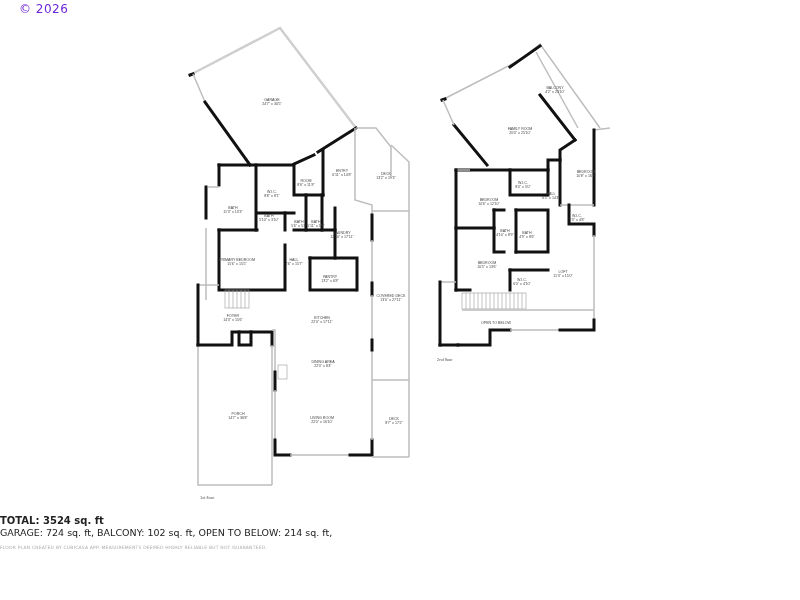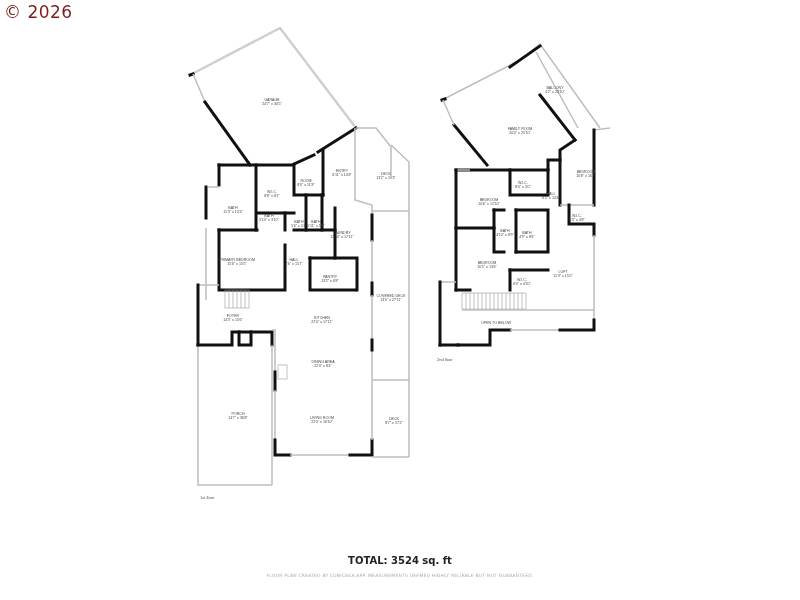--- a/index.html
+++ b/index.html
@@ -1,26 +1,26 @@
 <!DOCTYPE html>
 <html><head>
 <meta charset="utf-8">
 <style>
   html,body{margin:0;padding:0;}
   body{width:800px;height:600px;background:#ffffff;position:relative;overflow:hidden;font-family:"Liberation Sans",sans-serif;}
-  .copyright{position:absolute;left:4px;top:2px;font-size:17px;color:#7f1d1d;font-family:"DejaVu Sans",sans-serif;letter-spacing:0.5px;}
+  .copyright{position:absolute;left:19px;top:2px;font-size:12px;color:#6d28d9;font-family:"DejaVu Sans",sans-serif;letter-spacing:0.5px;}
   svg.plan{position:absolute;left:0;top:0;width:800px;height:600px;}
   .wall{stroke:#111;stroke-width:3;fill:none;stroke-linecap:square;}
   .thin{stroke:#bdbdbd;stroke-width:1.5;fill:none;}
   .win{stroke:#cfcfcf;stroke-width:2.5;fill:none;}
   .stair{stroke:#999;stroke-width:0.6;fill:none;}
   .room-label{position:absolute;transform:translate(-50%,-50%);text-align:center;color:#444;font-size:3.6px;line-height:4.4px;white-space:nowrap;}
   .room-label span{display:block;}
   .floor-label{position:absolute;font-size:4px;color:#555;}
-  .summary{position:absolute;left:0;width:800px;top:514px;text-align:center;color:#222;font-family:"DejaVu Sans",sans-serif;margin-top:40px;}
+  .summary{position:absolute;left:0;width:800px;top:514px;color:#222;font-family:"DejaVu Sans",sans-serif;}
   .summary .total{font-weight:bold;font-size:10px;line-height:13px;}
   .summary .line{font-size:9.5px;line-height:11.8px;}
   .summary .disclaimer{font-size:4.5px;color:#aaa;margin-top:6px;letter-spacing:0.2px;}
 </style>
 </head>
 <body>
 
 <div class="copyright">© 2026</div>
 
 <svg class="plan" viewBox="0 0 800 600">
@@ -282,14 +282,15 @@
       <span>6'0" x 4'10"</span>
     </div>
   <div class="room-label" style="left:496px;top:323px;">
       <span>OPEN TO BELOW</span>
     </div>
   <div class="floor-label" style="left:437px;top:357px;">2nd floor</div>
 </div>
 
 <div class="summary">
   <div class="total">TOTAL: 3524 sq. ft</div>
+  <div class="line">GARAGE: 724 sq. ft, BALCONY: 102 sq. ft, OPEN TO BELOW: 214 sq. ft,</div>
   <div class="disclaimer">FLOOR PLAN CREATED BY CUBICASA APP. MEASUREMENTS DEEMED HIGHLY RELIABLE BUT NOT GUARANTEED.</div>
 </div>
 
 </body></html>

